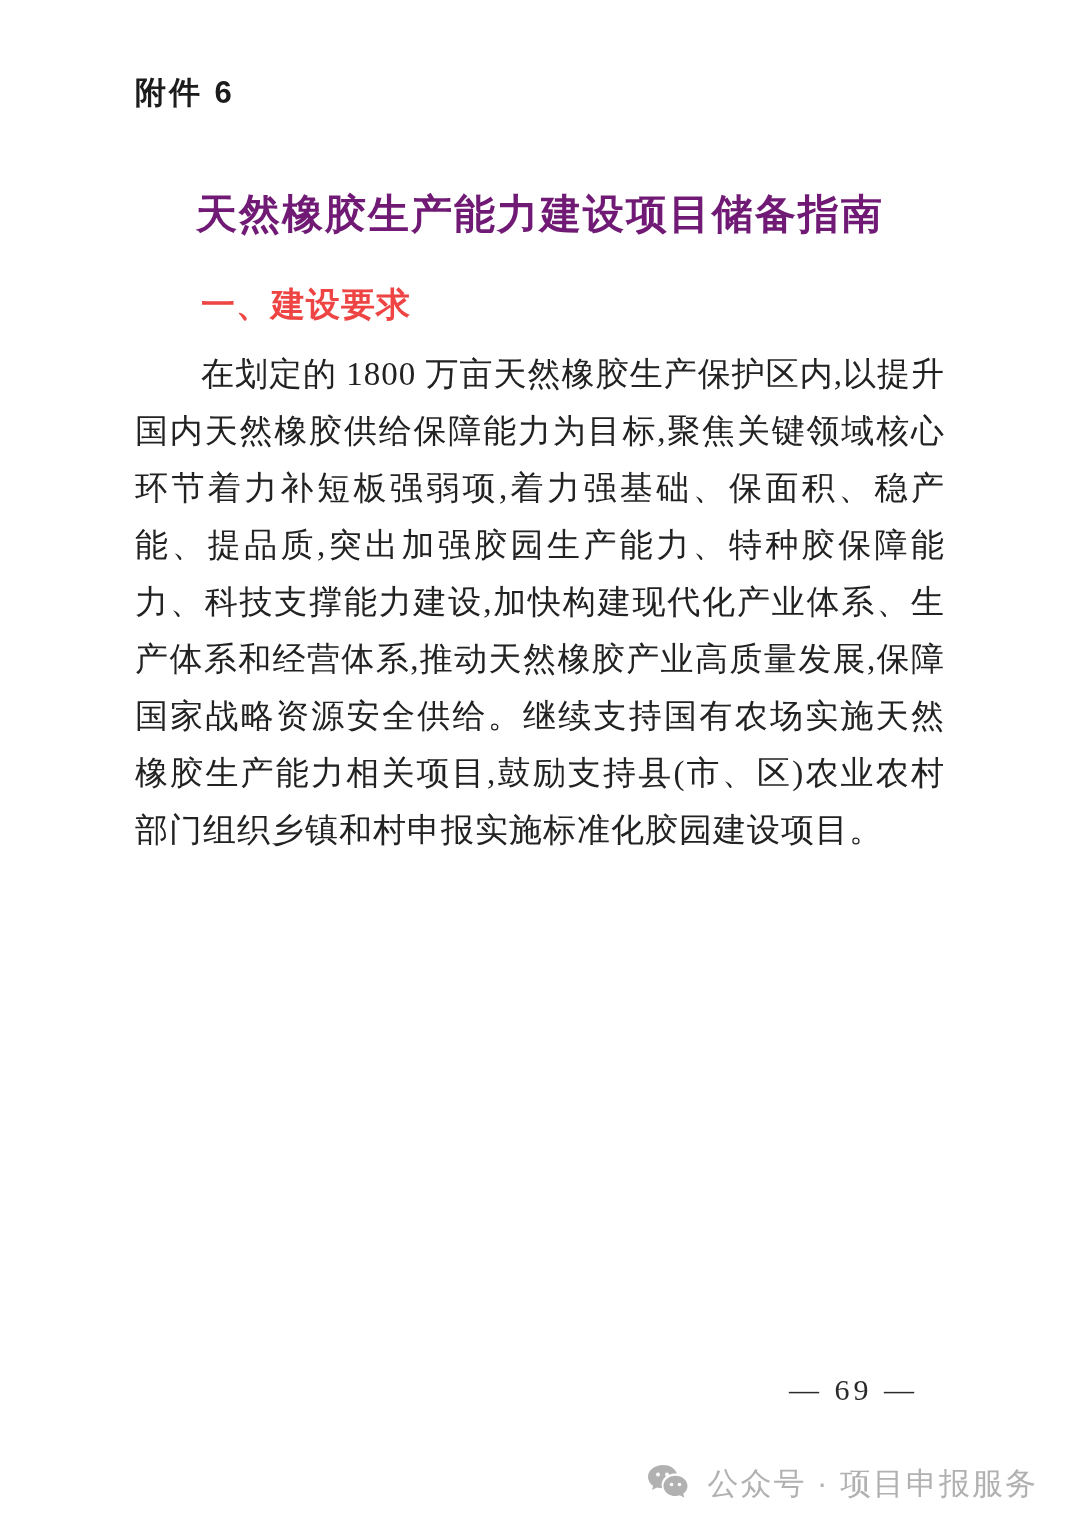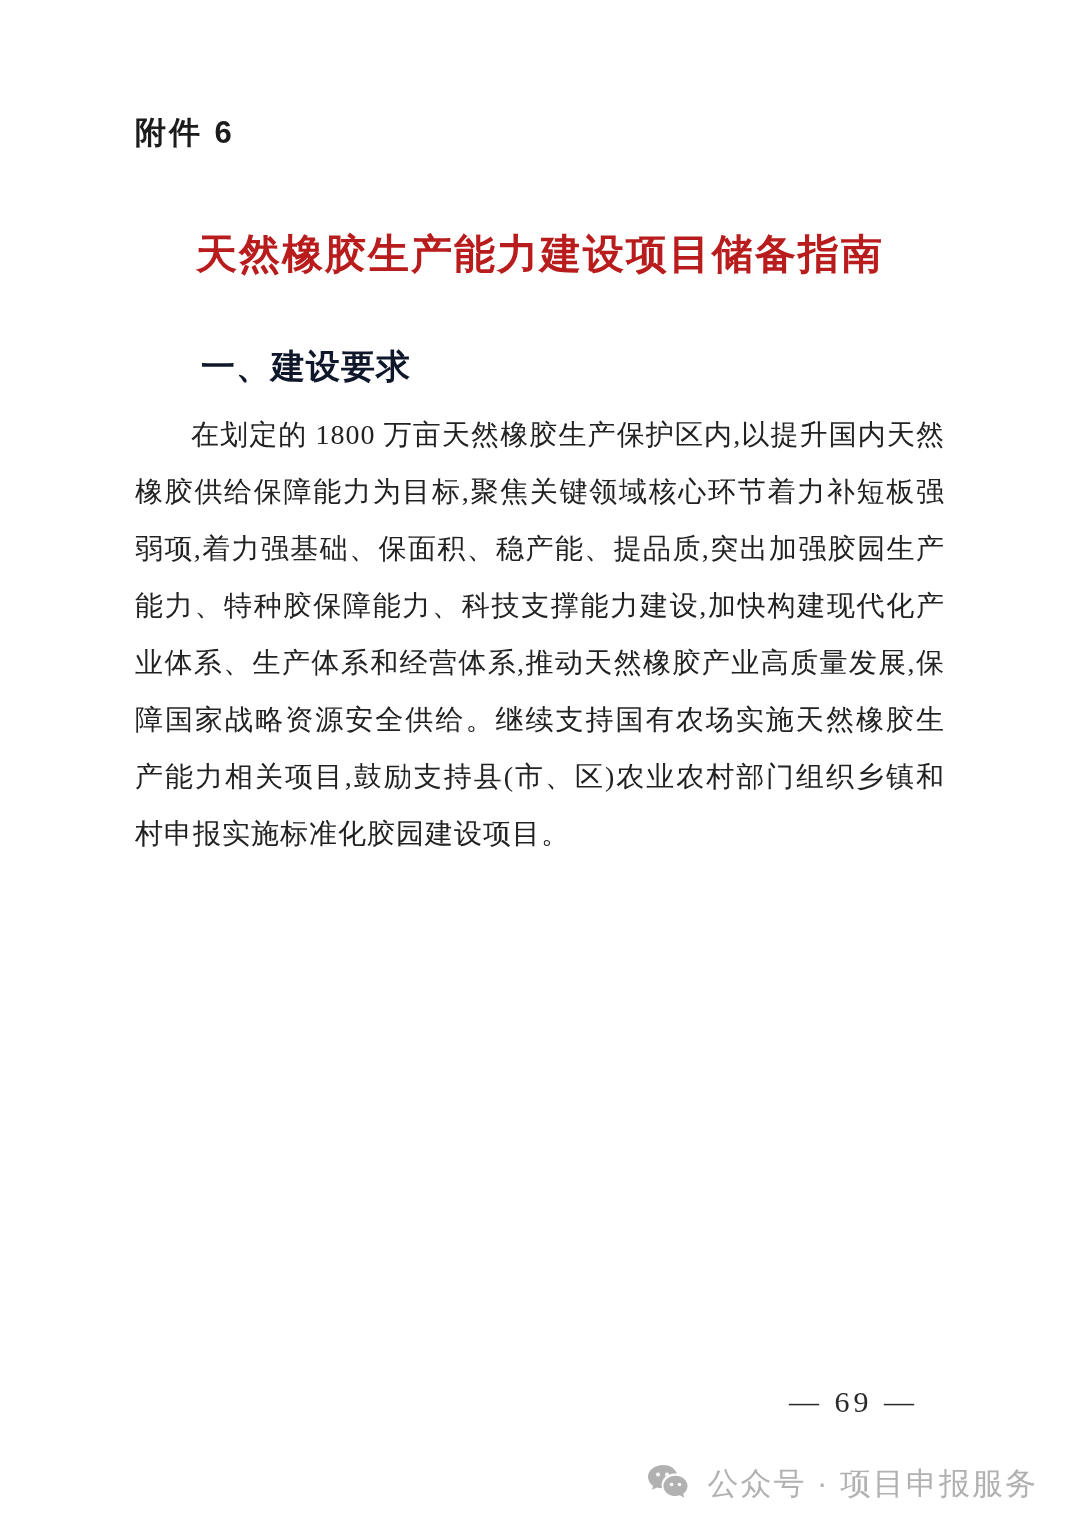--- a/index.html
+++ b/index.html
@@ -3,70 +3,70 @@
 <meta charset="utf-8">
 <style>
   html, body { margin: 0; padding: 0; background: #ffffff; }
   .page {
     position: relative;
     width: 1080px;
     height: 1527px;
     margin: 0 auto;
     background: #ffffff;
     box-sizing: border-box;
-    padding: 112px 135px 0 135px;
+    padding: 72px 135px 0 135px;
     color: #1c1c1c;
     font-family: "Liberation Serif", "DejaVu Serif", serif;
     overflow: hidden;
   }
   .attachment-label {
     font-family: "Liberation Sans", "DejaVu Sans", sans-serif;
     font-size: 31px;
     font-weight: 600;
     letter-spacing: 3px;
     color: #1c1c1c;
   }
   .doc-title {
     margin: 74px 0 0 0;
     text-align: center;
     font-size: 41px;
     line-height: 52px;
     font-weight: bold;
     letter-spacing: 2px;
-    color: #b91c1c;
+    color: #701a75;
     font-family: "Liberation Serif", "DejaVu Serif", serif;
   }
   .section-heading {
-    margin: 64px 0 0 66px;
-    font-family: Liberation Serif, serif;
+    margin: 44px 0 0 66px;
+    font-family: Liberation Mono, monospace;
     font-size: 34px;
     line-height: 46px;
     font-weight: bold;
     letter-spacing: 1px;
-    color: #0f172a;
+    color: #ef4444;
   }
   .section-heading.second { margin-top: 16px; }
   .body-para {
     margin: 16px 0 0 0;
-    font-size: 28px;
+    font-size: 33px;
     line-height: 57px;
     letter-spacing: 1px;
     text-align: justify;
     text-justify: inter-ideograph;
     text-indent: 2em;
     color: #222222;
   }
   .subsection-lead {
     font-weight: bold;
     color: #141414;
   }
   .page-number {
     position: absolute;
     right: 162px;
-    bottom: 108px;
+    bottom: 120px;
     font-size: 30px;
     letter-spacing: 4px;
     color: #2a2a2a;
     font-family: "Liberation Serif", "DejaVu Serif", serif;
     white-space: nowrap;
   }
   .footer-watermark {
     position: absolute;
     right: 42px;
     bottom: 22px;

